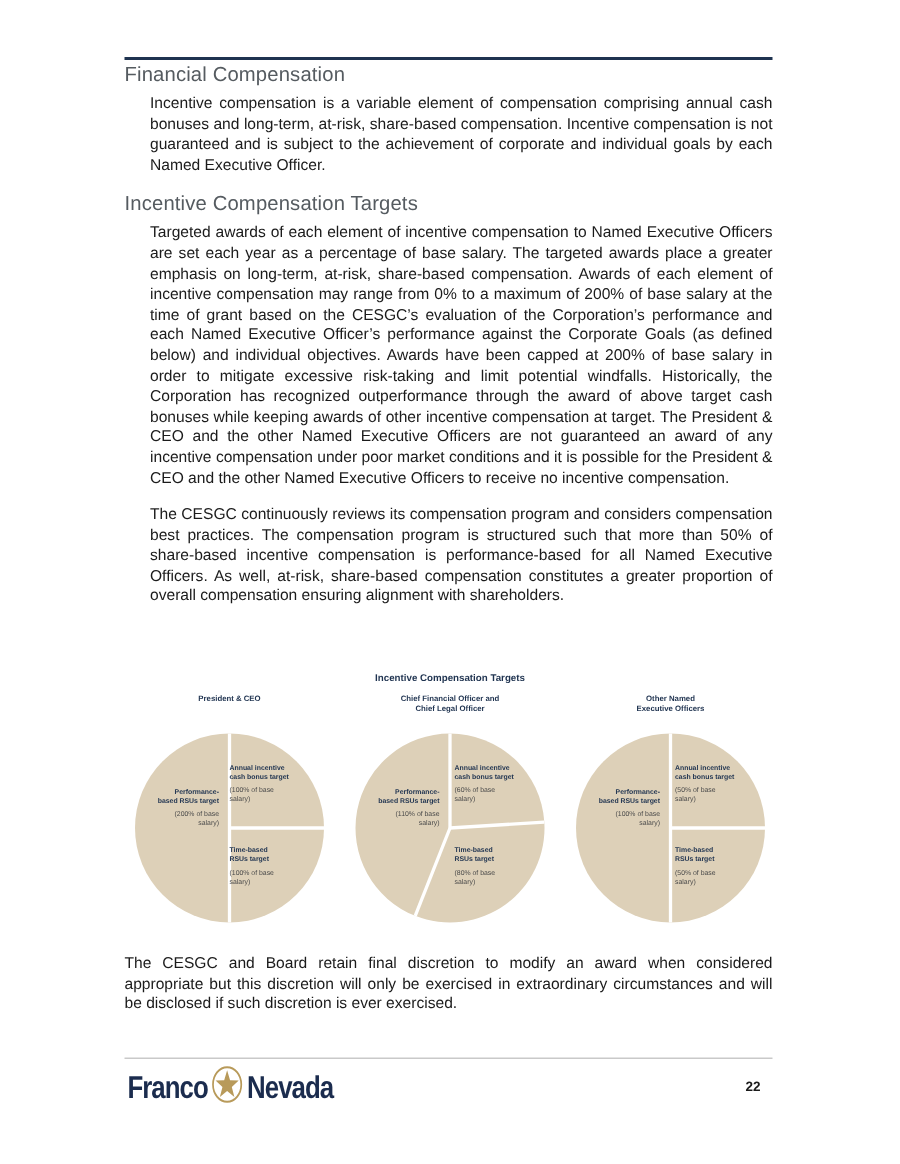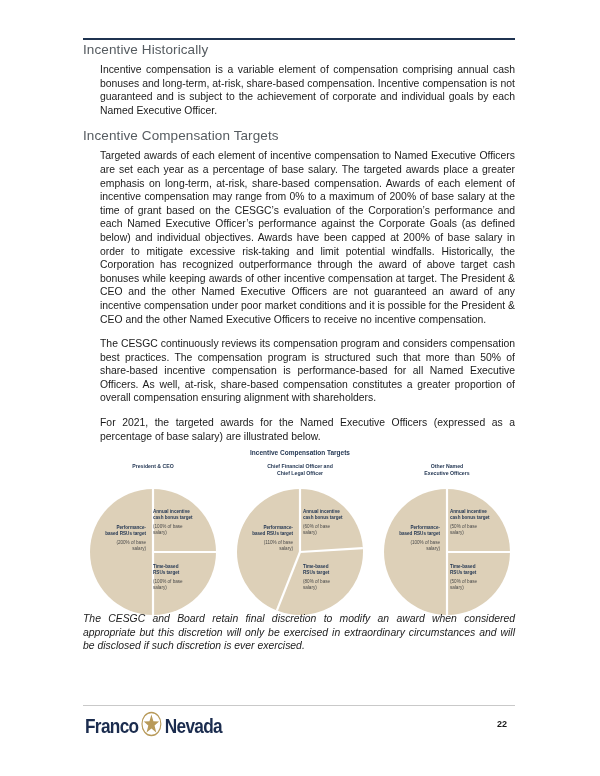--- a/index.html
+++ b/index.html
@@ -11,39 +11,38 @@
   .h2.second { margin-top: 4px; }
   .chart-wrap { position: absolute; left: 80px; top: 449px; width: 440px; height: 180px; }
   .chart-title { position: absolute; left: 0; width: 440px; top: 0; text-align: center; font-size: 6.5px; font-weight: bold; color: #1f3350; }
   .pie-block { position: absolute; top: 14px; width: 146px; height: 166px; }
   .pie-title { position: absolute; top: 0; left: 0; width: 146px; text-align: center; font-size: 5.2px; line-height: 7px; font-weight: bold; color: #1f3350; }
   .pie-svg { position: absolute; left: 8px; top: 24px; }
   .slice-label { position: absolute; font-size: 4.6px; line-height: 6px; color: #2a3140; }
   .slice-label .t { font-weight: bold; color: #1f3350; display: block; }
   .slice-label .v { display: block; margin-top: 3px; color: #4a4a4a; }
   .slice-label.right-al { text-align: right; }
-  .bottom-para { position: absolute; left: 83px; top: 612px; width: 432px; font-size: 10.4px; line-height: 13.6px; text-align: justify; color: #1b1b1b; margin: 0; font-style: italic; }
+  .bottom-para { position: absolute; left: 83px; top: 636px; width: 432px; font-size: 10.4px; line-height: 13.6px; text-align: justify; color: #1b1b1b; margin: 0; }
   .footer-rule { position: absolute; left: 83px; top: 705px; width: 432px; height: 1px; background: #c9c9c9; }
   .logo { position: absolute; left: 85px; top: 713px; height: 26px; display: flex; align-items: center; font-family: "Liberation Sans", sans-serif; font-weight: bold; color: #1b2c4e; font-size: 21px; letter-spacing: -0.8px; transform: scaleX(0.82); transform-origin: left center; }
   .logo .star { margin: 0 3px; }
   .page-num { position: absolute; left: 497px; top: 719px; font-size: 9px; font-weight: bold; color: #1b1b1b; }
 </style>
 </head>
 <body>
 
 <div class="top-rule"></div>
 
 <div class="content">
-  <h2 class="h2">Incentive Historically</h2>
+  <h2 class="h2">Financial Compensation</h2>
   <p class="para">Incentive compensation is a variable element of compensation comprising annual cash bonuses and long-term, at-risk, share-based compensation. Incentive compensation is not guaranteed and is subject to the achievement of corporate and individual goals by each Named Executive Officer.</p>
 
   <h2 class="h2 second">Incentive Compensation Targets</h2>
   <p class="para">Targeted awards of each element of incentive compensation to Named Executive Officers are set each year as a percentage of base salary. The targeted awards place a greater emphasis on long-term, at-risk, share-based compensation. Awards of each element of incentive compensation may range from 0% to a maximum of 200% of base salary at the time of grant based on the CESGC’s evaluation of the Corporation’s performance and each Named Executive Officer’s performance against the Corporate Goals (as defined below) and individual objectives. Awards have been capped at 200% of base salary in order to mitigate excessive risk-taking and limit potential windfalls. Historically, the Corporation has recognized outperformance through the award of above target cash bonuses while keeping awards of other incentive compensation at target. The President &amp; CEO and the other Named Executive Officers are not guaranteed an award of any incentive compensation under poor market conditions and it is possible for the President &amp; CEO and the other Named Executive Officers to receive no incentive compensation.</p>
   <p class="para">The CESGC continuously reviews its compensation program and considers compensation best practices. The compensation program is structured such that more than 50% of share-based incentive compensation is performance-based for all Named Executive Officers. As well, at-risk, share-based compensation constitutes a greater proportion of overall compensation ensuring alignment with shareholders.</p>
-  <p class="para">For 2021, the targeted awards for the Named Executive Officers (expressed as a percentage of base salary) are illustrated below.</p>
 </div>
 
 <div class="chart-wrap">
   <div class="chart-title">Incentive Compensation Targets</div>
 
   <div class="pie-block" style="left:0px;">
     <div class="pie-title">
       <div>President &amp; CEO</div>
     </div>
     <svg class="pie-svg" width="130" height="130" viewBox="0 0 130 130">

